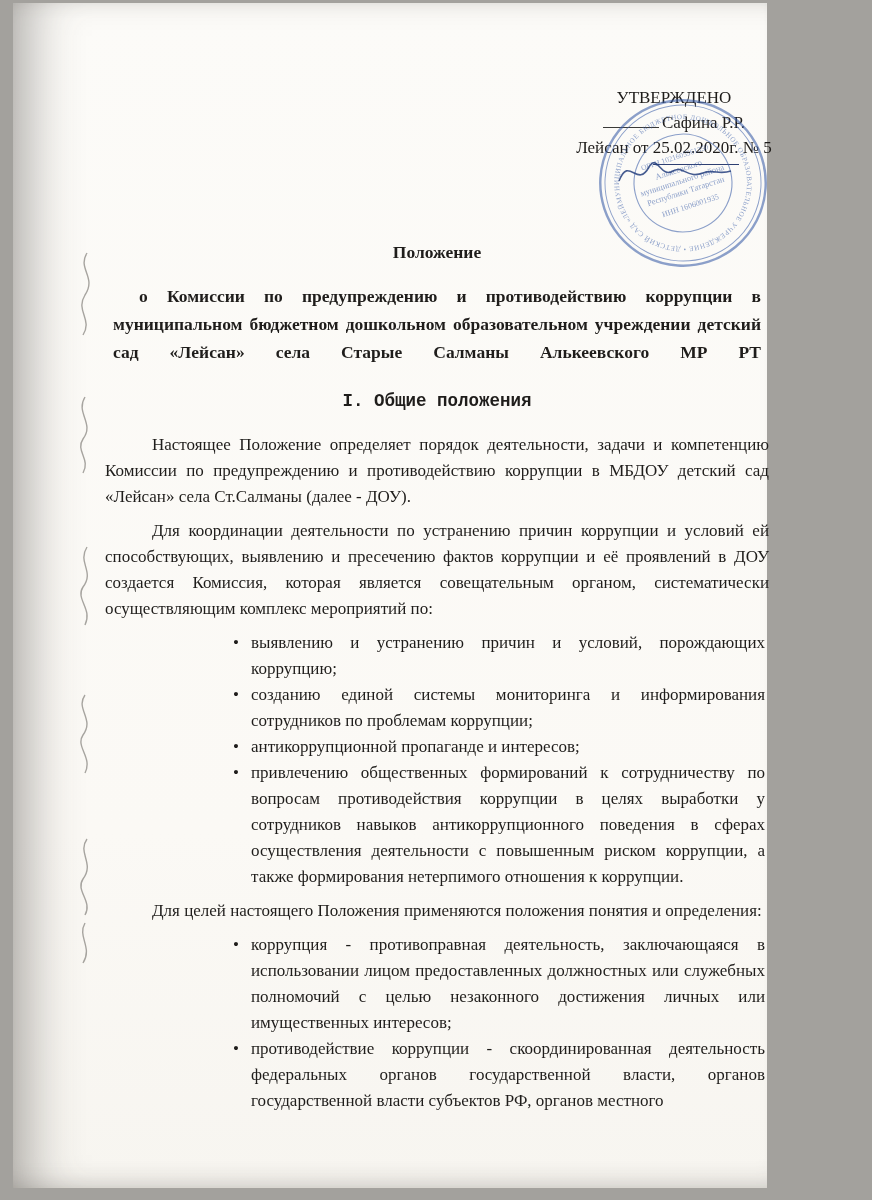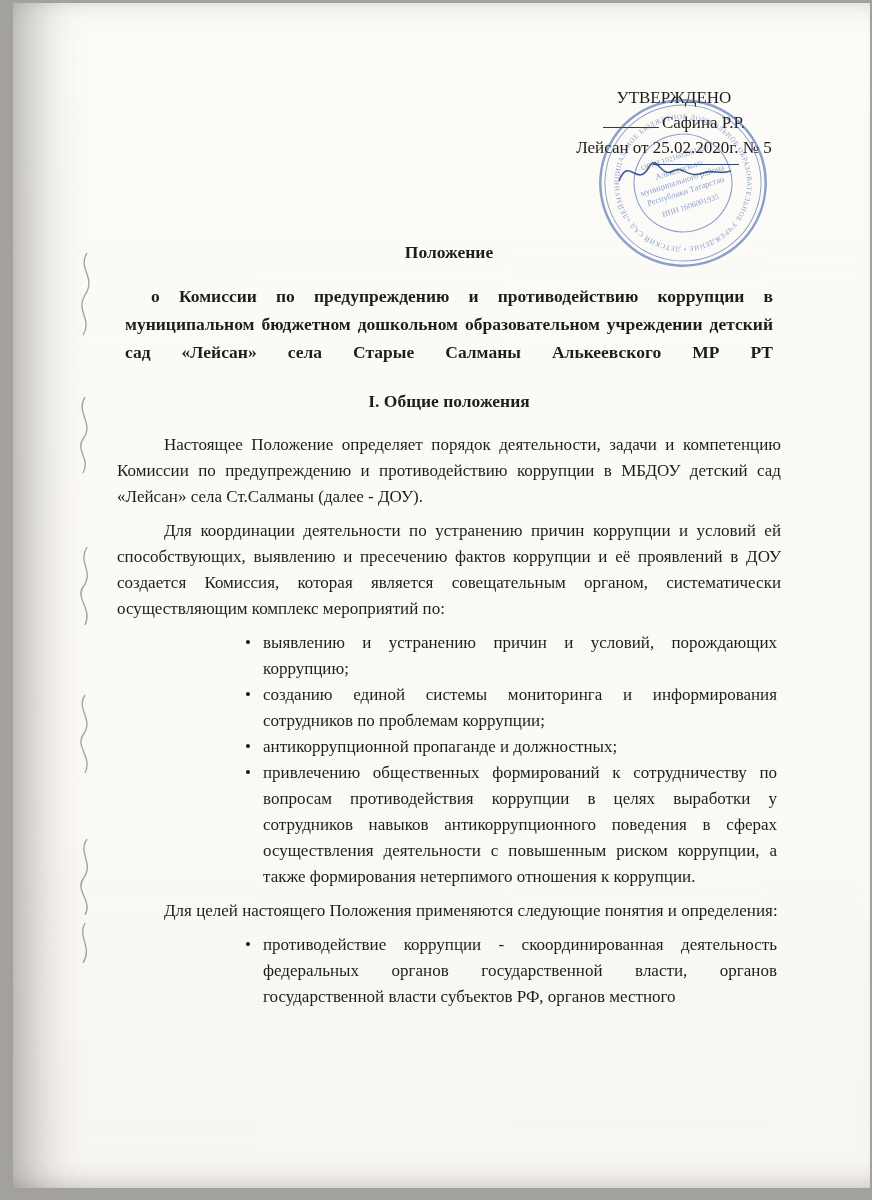--- a/index.html
+++ b/index.html
@@ -2,50 +2,50 @@
 <html lang="ru"><head>
 <meta charset="utf-8">
 <style>
   html,body { margin:0; padding:0; }
   body {
     width:872px; height:1200px; position:relative; overflow:hidden;
     background:#a3a19d;
     font-family:"Liberation Serif","DejaVu Serif",serif;
   }
   .page {
-    position:absolute; left:13px; top:3px; width:857px; height:1185px;
+    position:absolute; left:13px; top:3px; width:754px; height:1185px;
     background:linear-gradient(180deg,#fcfbf8 0%,#fbf9f5 70%,#f7f5f0 100%);
     box-shadow: inset 46px 0 55px -34px rgba(60,55,50,.45),
                 inset 0 -18px 26px -20px rgba(60,55,50,.28),
                 inset 0 14px 20px -18px rgba(60,55,50,.18);
   }
   
   .approval {
     position:absolute; left:543px; top:82px; width:236px;
     text-align:center; font-size:17px; line-height:25px; color:#1e1c1a; z-index:1;
   }
   .sig-rule { display:inline-block; width:56px; height:12px;
     border-bottom:1.4px solid #3a3a38; margin-right:3px; }
   .date-underline { border-bottom:1.5px solid #2e3f72; padding-bottom:7px; }
   
   .stamp { position:absolute; left:576px; top:86px; width:188px; height:188px; z-index:2; }
   .signature-stroke { position:absolute; left:598px; top:142px; width:130px; height:52px; z-index:3; }
   
   .binding { position:absolute; left:50px; top:244px; width:48px; height:780px; z-index:1; }
   
   .content {
-    position:absolute; top:236px; left:96px; width:680px;
+    position:absolute; top:236px; left:84px; width:680px;
     font-size:17px; line-height:26px; color:#1f1d1b;
   }
   .doc-title { font-size:17.5px; font-weight:bold; text-align:center; margin:0; line-height:27px; }
   .doc-subtitle {
     font-weight:bold; margin:16px; line-height:28px;
     text-align:justify; text-align-last:justify; text-indent:26px; font-size:17.5px;
   }
-  .section-heading { font-size:17.5px; font-weight:bold; text-align:center; margin:22px 0 18px; }
+  .section-heading { font-size:17.5px; font-weight:bold; text-align:center; margin:22px 0 18px;font-family:Liberation Mono, monospace; }
   .body-par { margin:8px; text-align:justify; text-indent:47px; }
   .blist { margin:0 12px 0 133px; padding:0; list-style:none; }
   .blist li { position:relative; padding-left:21px; text-align:justify; }
   .blist li::before { content:"\2022"; position:absolute; left:3px; top:0; }
 </style>
 </head>
 <body>
 
 <div class="page">
 
@@ -106,27 +106,28 @@
     <p class="body-par">Настоящее Положение определяет порядок деятельности, задачи и компетенцию Комиссии по предупреждению и противодействию коррупции в МБДОУ детский сад «Лейсан» села Ст.Салманы (далее - ДОУ).</p>
     <p class="body-par">Для координации деятельности по устранению причин коррупции и условий ей способствующих, выявлению и пресечению фактов коррупции и её проявлений в ДОУ создается Комиссия, которая является совещательным органом, систематически осуществляющим комплекс мероприятий по:</p>
 
     <ul class="blist">
 
         <li>выявлению и устранению причин и условий, порождающих коррупцию;</li>
 
 
         <li>созданию единой системы мониторинга и информирования сотрудников по проблемам коррупции;</li>
 
-        <li>антикоррупционной пропаганде и должностных;</li>
+        <li>антикоррупционной пропаганде и интересов;</li>
 
         <li>привлечению общественных формирований к сотрудничеству по вопросам противодействия коррупции в целях выработки у сотрудников навыков антикоррупционного поведения в сферах осуществления деятельности с повышенным риском коррупции, а также формирования нетерпимого отношения к коррупции.</li>
       </ul>
 
-    <p class="body-par">Для целей настоящего Положения применяются следующие понятия и определения:</p>
+    <p class="body-par">Для целей настоящего Положения применяются положения понятия и определения:</p>
 
     <ul class="blist">
 
+        <li>коррупция - противоправная деятельность, заключающаяся в использовании лицом предоставленных должностных или служебных полномочий с целью незаконного достижения личных или имущественных интересов;</li>
 
         <li>противодействие коррупции - скоординированная деятельность федеральных органов государственной власти, органов государственной власти субъектов РФ, органов местного</li>
       </ul>
   </div>
 
 </div>
 
 </body></html>

